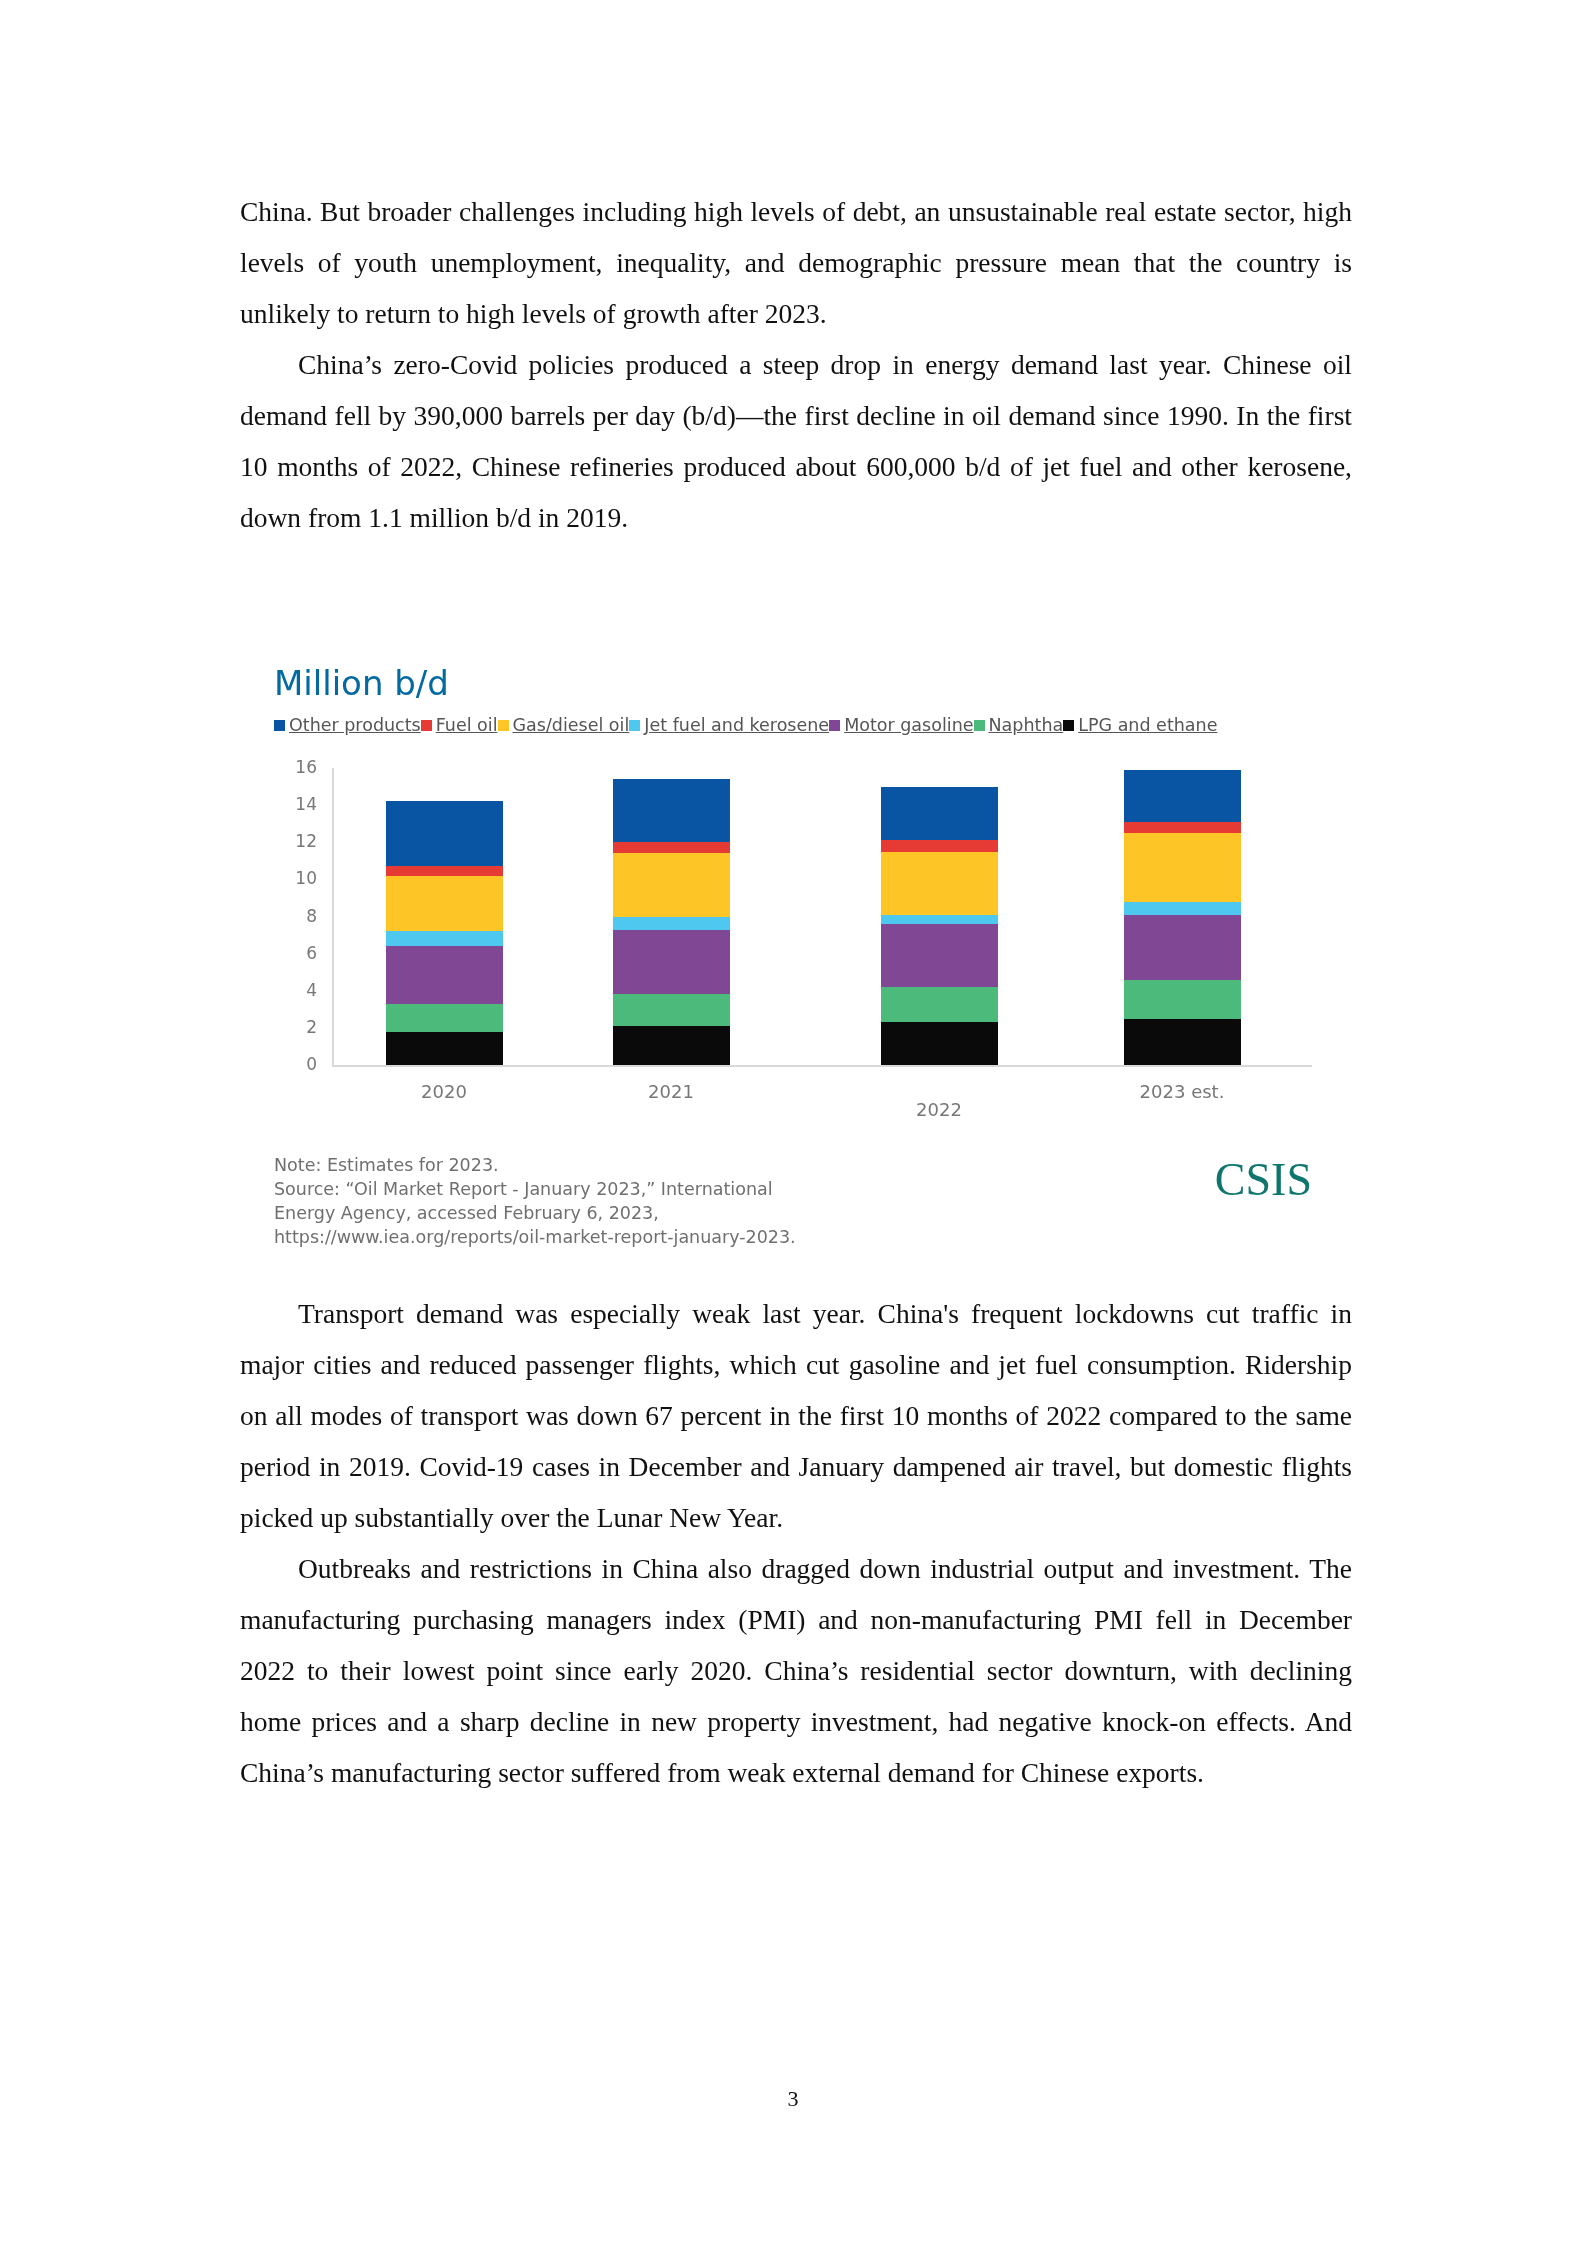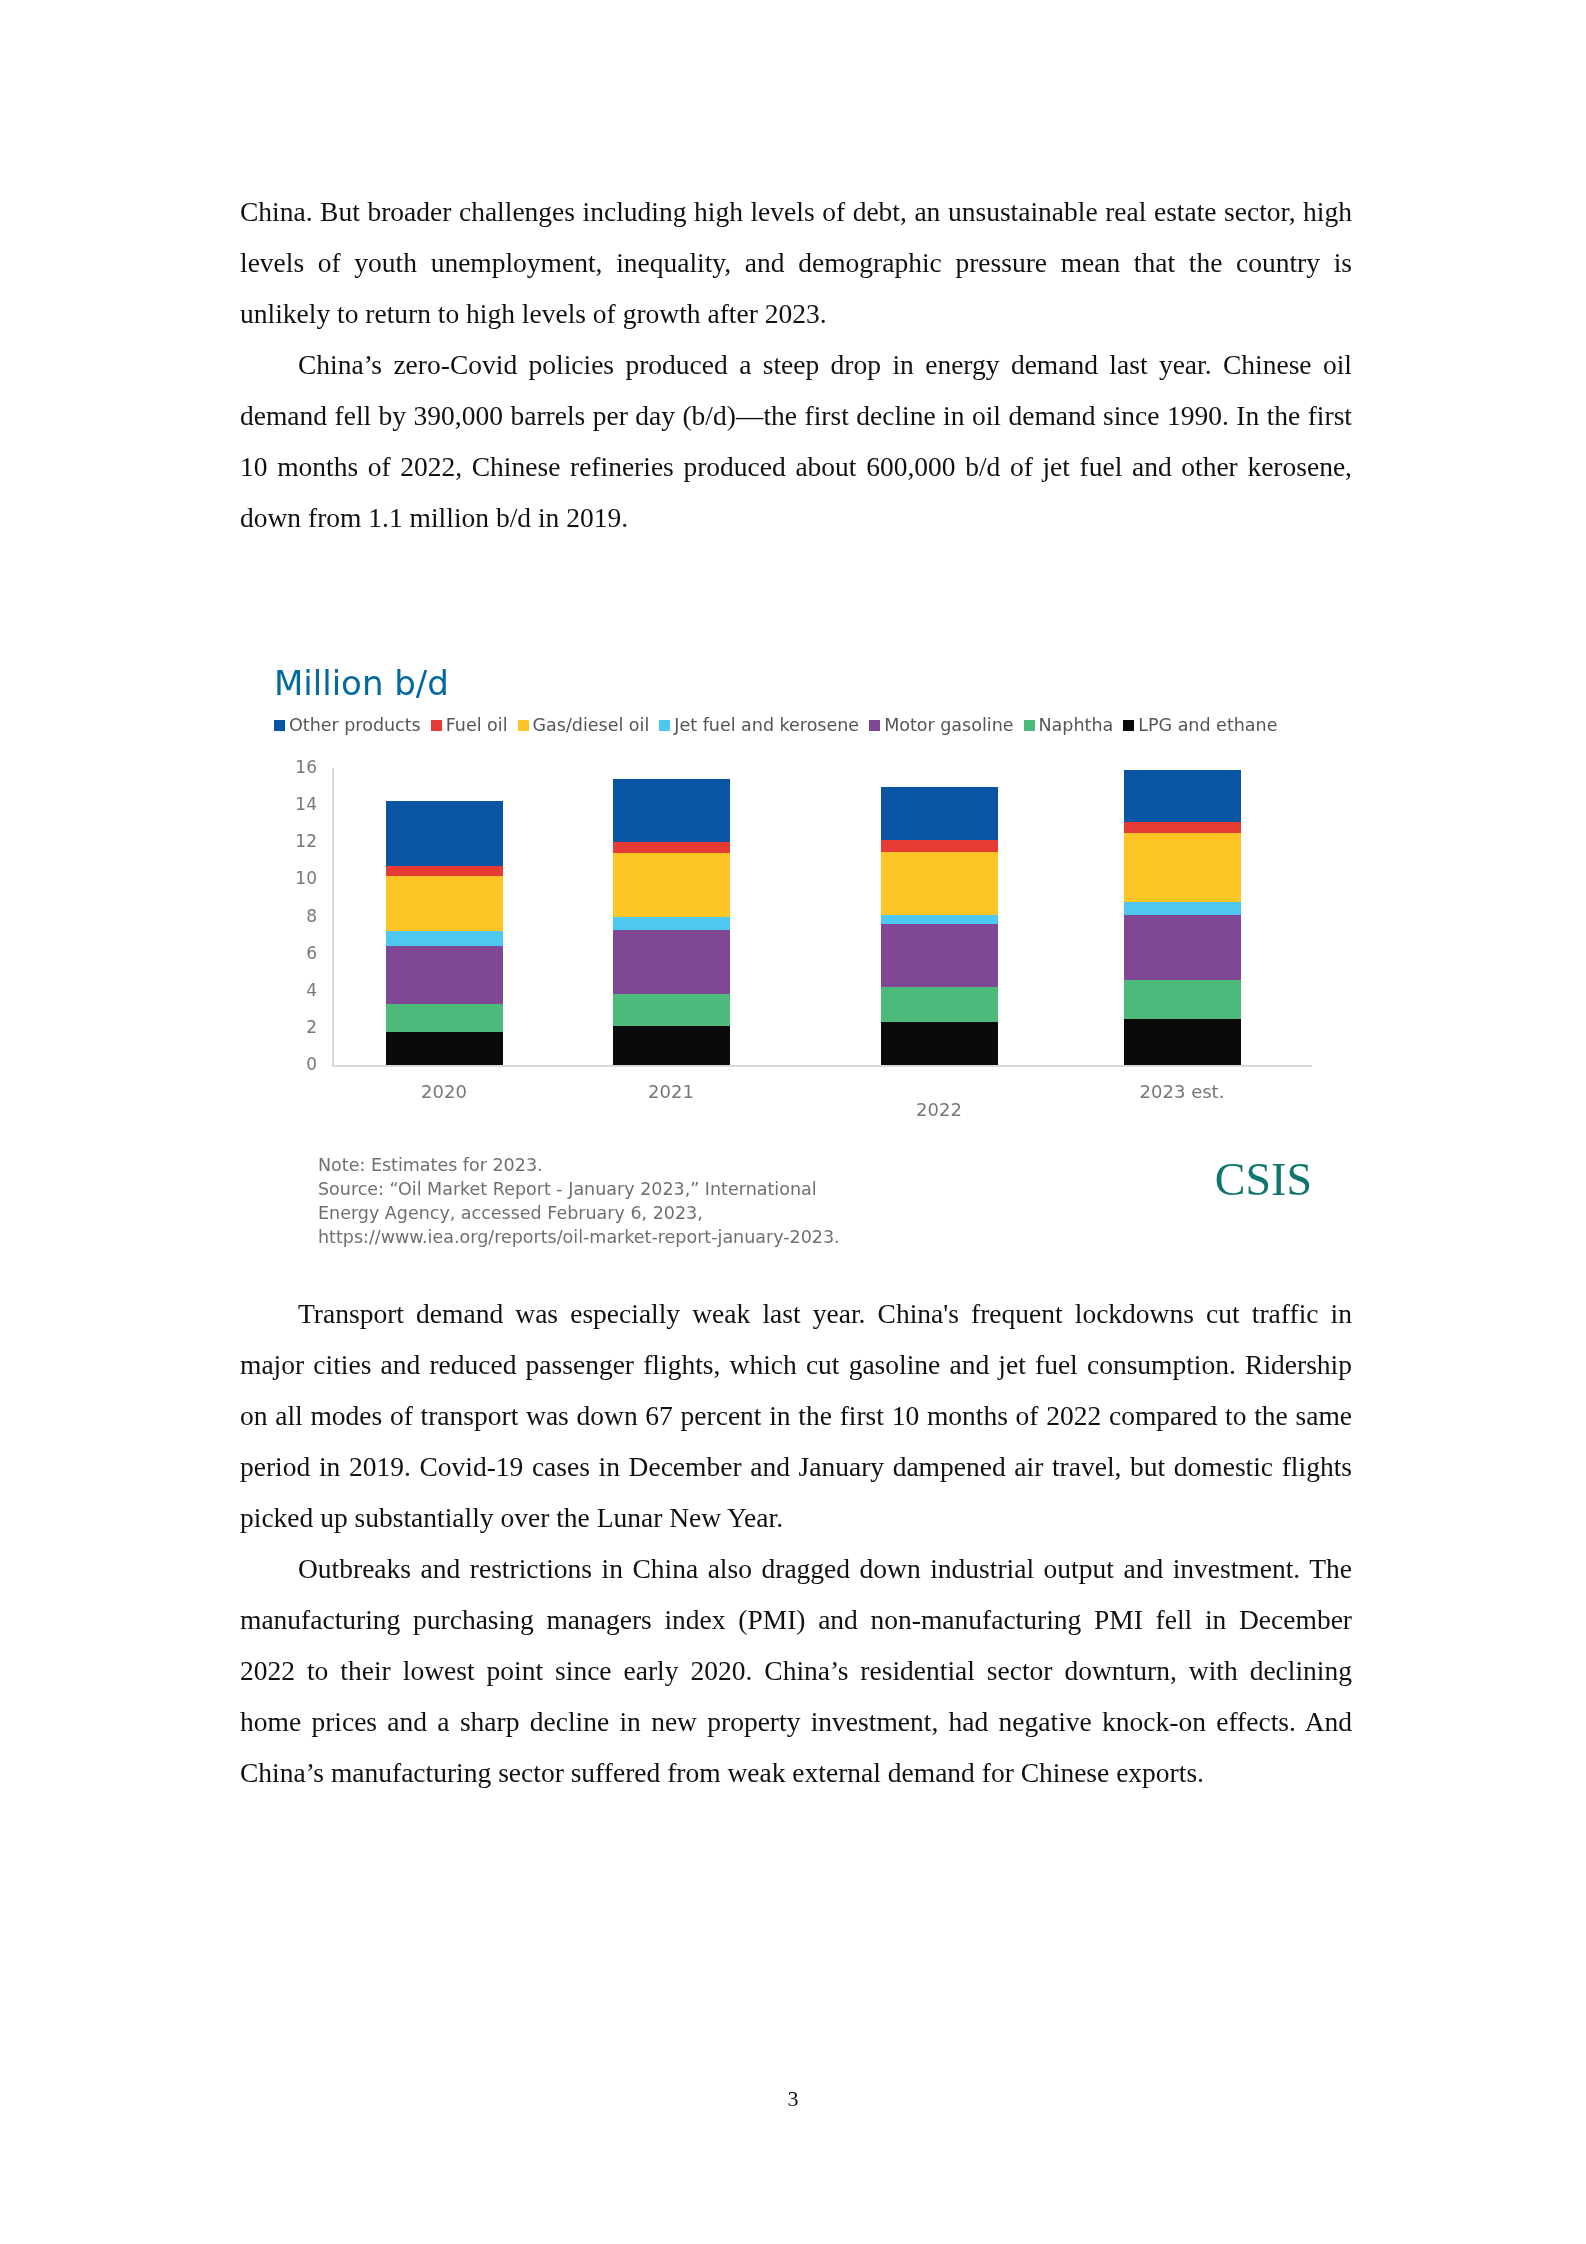--- a/index.html
+++ b/index.html
@@ -12,31 +12,31 @@
   }
   .text-block p { margin: 0; }
   .indent { text-indent: 58px; }
   .heading { font-weight: bold; text-indent: 58px; text-align: left; }
   .chart {
     position: absolute; left: 270px; top: 605px; width: 1070px; height: 650px;
     font-family: "DejaVu Sans", sans-serif;
   }
   .chart-title { position: absolute; left: 4px; top: 6px; font-size: 32px; font-weight: bold; color: #111; }
   .chart-subtitle { position: absolute; left: 4px; top: 58px; font-size: 34px; color: #0369a1; }
-  .legend { position: absolute; left: 4px; top: 110px; display: flex; gap: 10px; font-size: 17.5px; color: #555; white-space: nowrap; }
+  .legend { position: absolute; left: 4px; top: 110px; display: flex; font-size: 17.5px; color: #555; white-space: nowrap; text-decoration: underline; }
   .legend-item { display: flex; align-items: center; gap: 4px; }
   .swatch { width: 11px; height: 11px; display: inline-block; }
   .plot { position: absolute; left: 0; top: 0; width: 1070px; height: 650px; }
   .y-tick { position: absolute; width: 45px; text-align: right; font-size: 17px; color: #777; }
   .x-tick { position: absolute; width: 160px; text-align: center; font-size: 18px; color: #777; }
   .axis-y { position: absolute; left: 62px; top: 163px; width: 2px; height: 298px; background: #d9d9d9; }
   .axis-x { position: absolute; left: 62px; top: 460px; width: 980px; height: 2px; background: #d9d9d9; }
   .bar { position: absolute; width: 117px; display: flex; flex-direction: column-reverse; }
   .seg { width: 100%; }
-  .note { position: absolute; left: 4px; top: 548px; font-size: 17.5px; color: #6f6f6f; line-height: 24px; margin-left: 44px; }
+  .note { position: absolute; left: 4px; top: 548px; font-size: 17.5px; color: #6f6f6f; line-height: 24px; }
   .note div { white-space: nowrap; }
   .logo { position: absolute; right: 28px; top: 548px; font-family: "Liberation Serif", serif; font-size: 46px; color: #0f766e; }
   .page-number { position: absolute; left: 0; width: 1586px; top: 2086px; text-align: center; font-family: "Liberation Serif", serif; font-size: 22px; color: #111; }
 </style>
 </head>
 <body>
 
 <div class="page">
 
   <div class="text-block" style="top:186px;">

